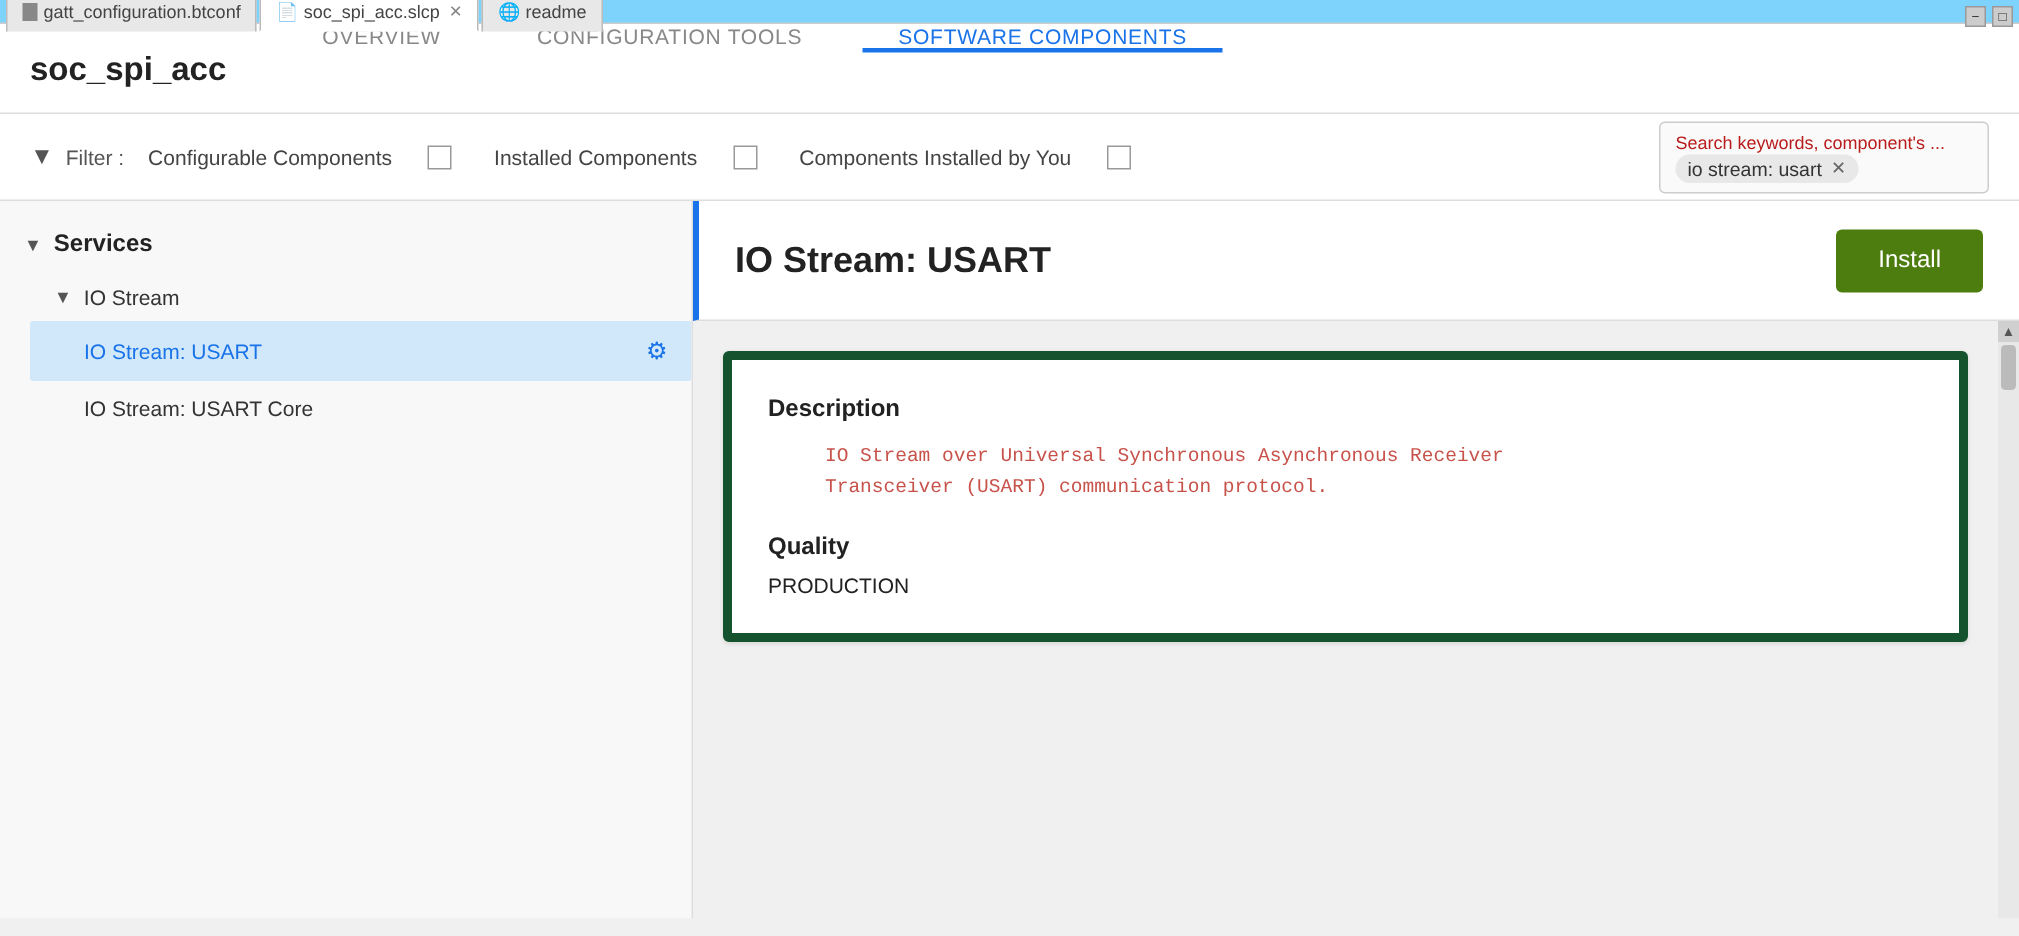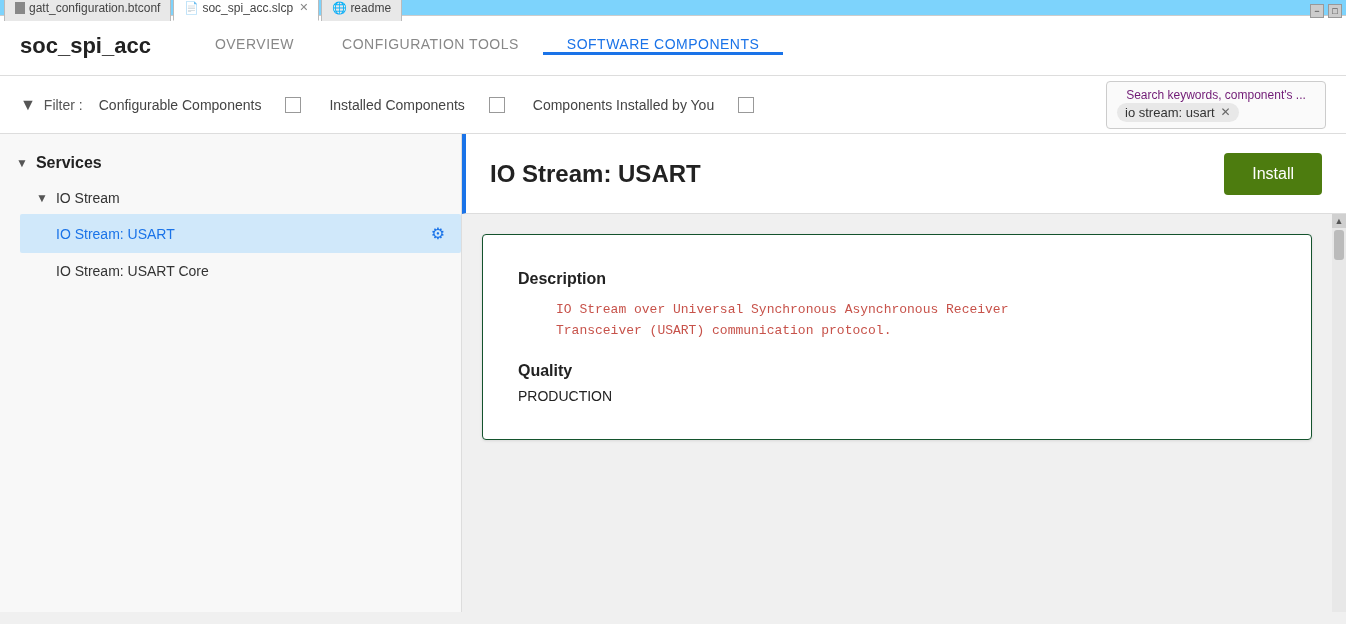--- a/index.html
+++ b/index.html
@@ -74,23 +74,23 @@
       height: 60px;
     }
     .app-title {
       font-size: 22px;
       font-weight: bold;
       color: #222;
       margin-right: 40px;
     }
     .nav-tabs {
       display: flex;
-      gap: 0;
+      gap: 16px;
       height: 100%;
-      align-items: center;
+      align-items: flex-start;
     }
     .nav-tab {
       display: flex;
       align-items: center;
       padding: 0 24px;
       font-size: 14px;
       color: #888;
       cursor: pointer;
       border-bottom: 3px solid transparent;
       font-weight: 500;
@@ -141,24 +141,23 @@
       margin-left: auto;
       border: 1px solid #ccc;
       border-radius: 4px;
       padding: 6px 10px;
       min-width: 220px;
       background: #fafafa;
       position: relative;
     }
     .search-placeholder {
       font-size: 12px;
-      color: #701a75;
+      color: #b91c1c;
       display: block;
       margin-bottom: 1px;
-      text-align: center;
     }
     .search-tag {
       display: inline-flex;
       align-items: center;
       background: #e8e8e8;
       border-radius: 12px;
       padding: 2px 8px;
       font-size: 13px;
       color: #333;
     }
@@ -270,23 +269,23 @@
       flex: 1;
       overflow: hidden;
     }
     .detail-panel {
       flex: 1;
       overflow-y: auto;
       padding: 20px;
     }
     .detail-card {
       background: #fff;
-      border: 1px solid #14532d;
+      border: 6px solid #14532d;
       border-radius: 4px;
-      padding: 35px;
+      padding: 24px;
       box-shadow: 0 1px 3px rgba(0,0,0,0.1);
     }
     .detail-section-title {
       font-size: 16px;
       font-weight: bold;
       color: #222;
       margin-bottom: 12px;
     }
     .detail-description {
       font-family: 'Courier New', monospace;

